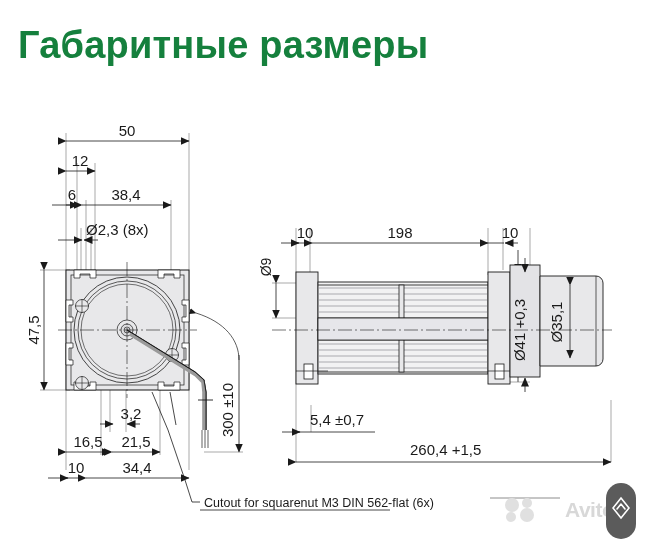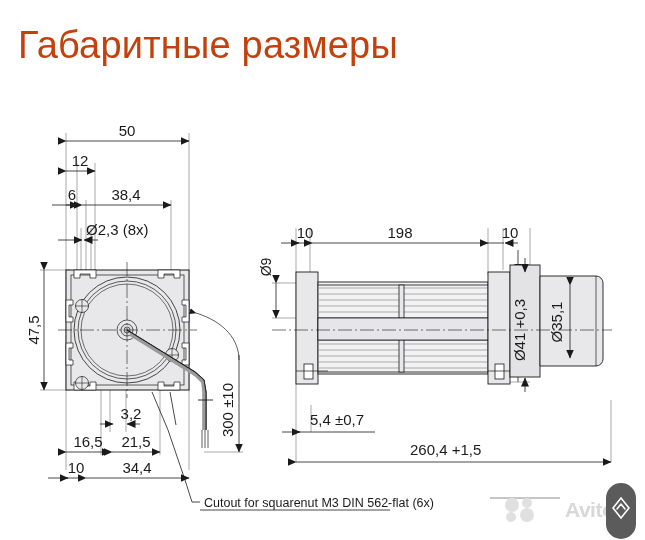--- a/index.html
+++ b/index.html
@@ -15,22 +15,22 @@
     width: 645px;
     height: 540px;
     background: #ffffff;
     overflow: hidden;
   }
   #page-title {
     position: absolute;
     left: 18px;
     top: 24px;
     font-size: 38px;
-    font-weight: 400;
-    color: #c2410c;
+    font-weight: 700;
+    color: #15803d;
     letter-spacing: 0.2px;
     white-space: nowrap;
   }
   #drawing-svg {
     position: absolute;
     left: 0;
     top: 0;
   }
   .wm {
     position: absolute;

